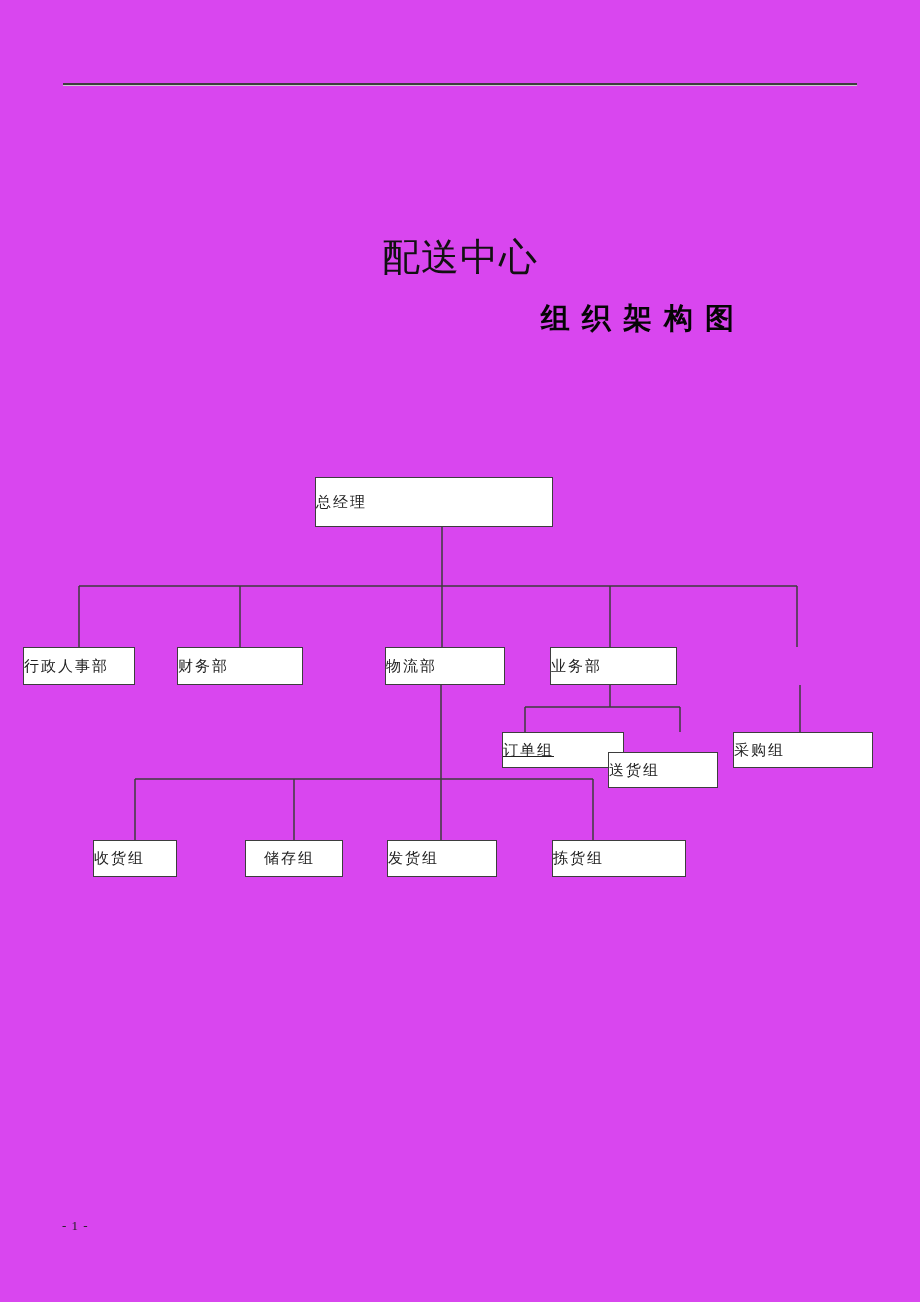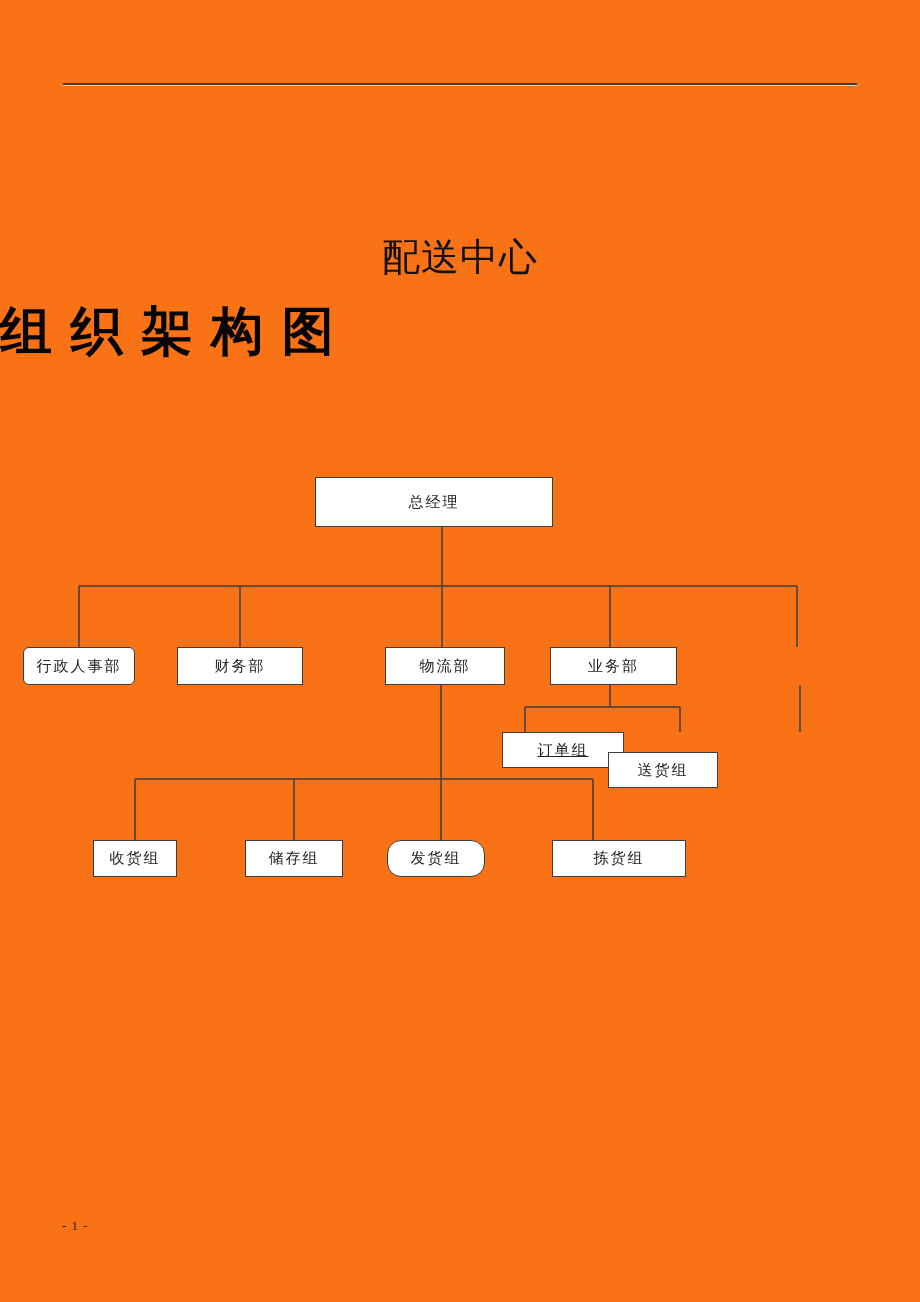--- a/index.html
+++ b/index.html
@@ -1,21 +1,21 @@
 <!DOCTYPE html>
 <html><head>
 <meta charset="utf-8">
 <style>
   html, body { margin: 0; padding: 0; background: #888; }
   .page {
     position: relative;
     width: 920px;
     height: 1302px;
     margin: 0 auto;
-    background: #f97316;
+    background: #d946ef;
     overflow: hidden;
     font-family: "Liberation Serif", "DejaVu Serif", serif;
     color: #1a1a1a;
   }
   .header-rule {
     position: absolute;
     left: 63px;
     top: 83px;
     width: 794px;
     height: 2px;
@@ -34,23 +34,23 @@
     letter-spacing: 1px;
     line-height: 1.1;
     color: #111;
     white-space: pre;
   }
   .doc-subtitle {
     position: absolute;
     left: 0;
     top: 303px;
     width: 736px;
-    text-align: left;
+    text-align: right;
     font-family: "Liberation Sans", "DejaVu Sans", sans-serif;
-    font-size: 52px;
+    font-size: 29px;
     font-weight: 700;
     letter-spacing: 2px;
     line-height: 1.1;
     color: #050505;
     white-space: pre;
   }
   .org-chart {
     position: absolute;
     left: 0;
     top: 0;
@@ -62,21 +62,21 @@
     left: 0;
     top: 0;
   }
   .org-box {
     position: absolute;
     box-sizing: border-box;
     background: #ffffff;
     border: 1.5px solid #3d3d3d;
     display: flex;
     align-items: center;
-    justify-content: center;
+    justify-content: flex-start;
     font-size: 15px;
     letter-spacing: 2px;
     color: #222;
     white-space: nowrap;
   }
   .page-number {
     position: absolute;
     left: 62px;
     top: 1218px;
     font-size: 13px;
@@ -120,48 +120,51 @@
         <path d="M135 779 L135 840"></path>
         <path d="M294 779 L294 840"></path>
         <path d="M593 779 L593 840"></path>
       </g>
     </svg>
 
     <div class="org-box" style="left:315px; top:477px; width:238px; height:50px;">
       <span>总经理</span>
     </div>
 
-    <div class="org-box" style="left:23px; top:647px; width:112px; height:38px;border-radius:6px;">
+    <div class="org-box" style="left:23px; top:647px; width:112px; height:38px;">
       <span>行政人事部</span>
     </div>
     <div class="org-box" style="left:177px; top:647px; width:126px; height:38px;font-family:Liberation Mono, monospace;">
       <span>财务部</span>
     </div>
     <div class="org-box" style="left:385px; top:647px; width:120px; height:38px;">
       <span>物流部</span>
     </div>
     <div class="org-box" style="left:550px; top:647px; width:127px; height:38px;">
       <span>业务部</span>
     </div>
 
     <div class="org-box" style="left:502px; top:732px; width:122px; height:36px;text-decoration:underline;">
       <span>订单组</span>
     </div>
     <div class="org-box" style="left:608px; top:732px; width:110px; height:36px;margin-top:20px;">
       <span>送货组</span>
     </div>
 
+    <div class="org-box" style="left:733px; top:732px; width:140px; height:36px;">
+      <span>采购组</span>
+    </div>
 
     <div class="org-box" style="left:93px; top:840px; width:84px; height:37px;">
       <span>收货组</span>
     </div>
-    <div class="org-box" style="left:245px; top:840px; width:98px; height:37px;">
+    <div class="org-box" style="left:245px; top:840px; width:98px; height:37px;padding-left:18px;">
       <span>储存组</span>
     </div>
-    <div class="org-box" style="left:387px; top:840px; width:98px; height:37px;border-radius:14px;">
+    <div class="org-box" style="left:387px; top:840px; width:110px; height:37px;">
       <span>发货组</span>
     </div>
     <div class="org-box" style="left:552px; top:840px; width:134px; height:37px;">
       <span>拣货组</span>
     </div>
 
   </div>
 
   <div class="page-number">- 1 -</div>
 

